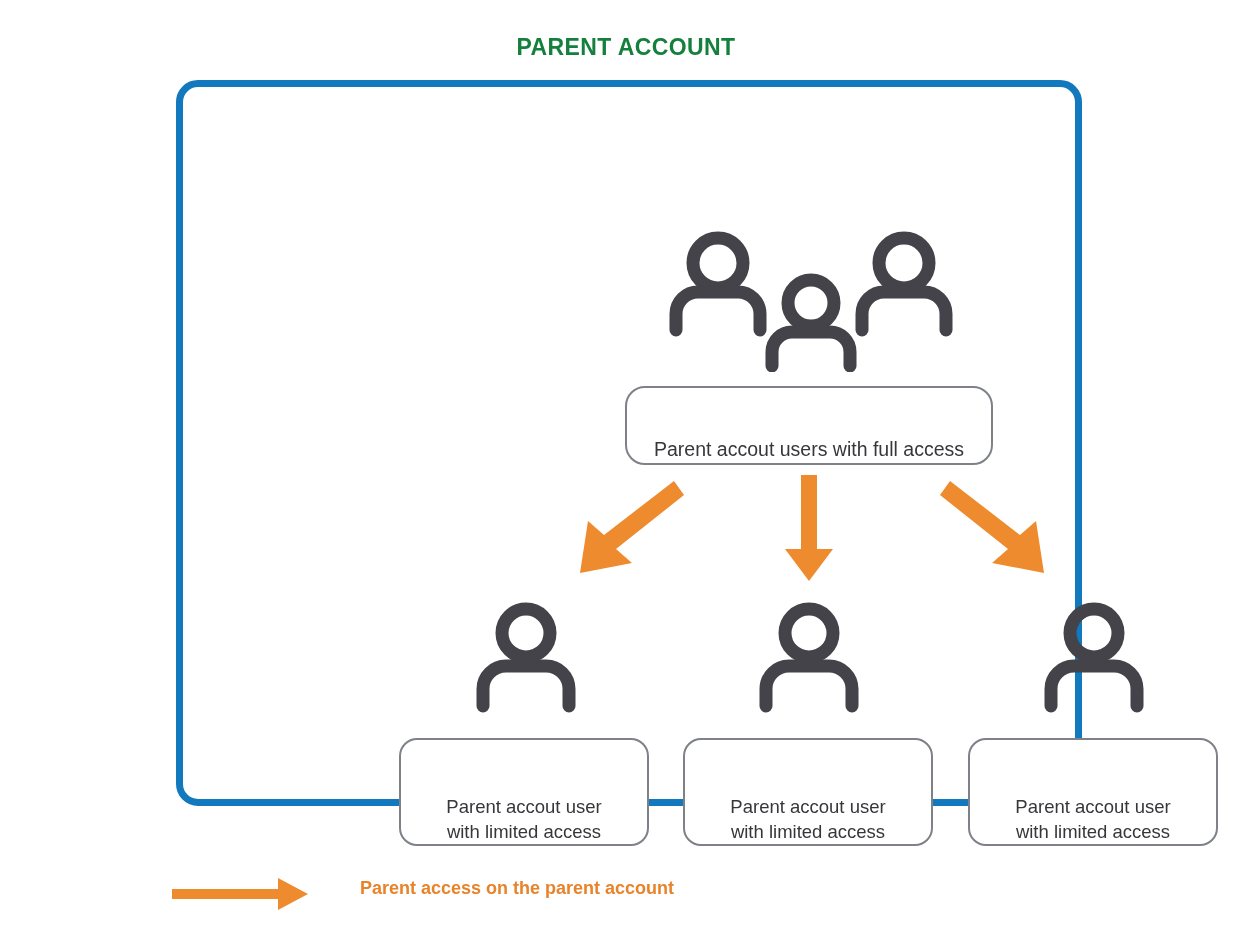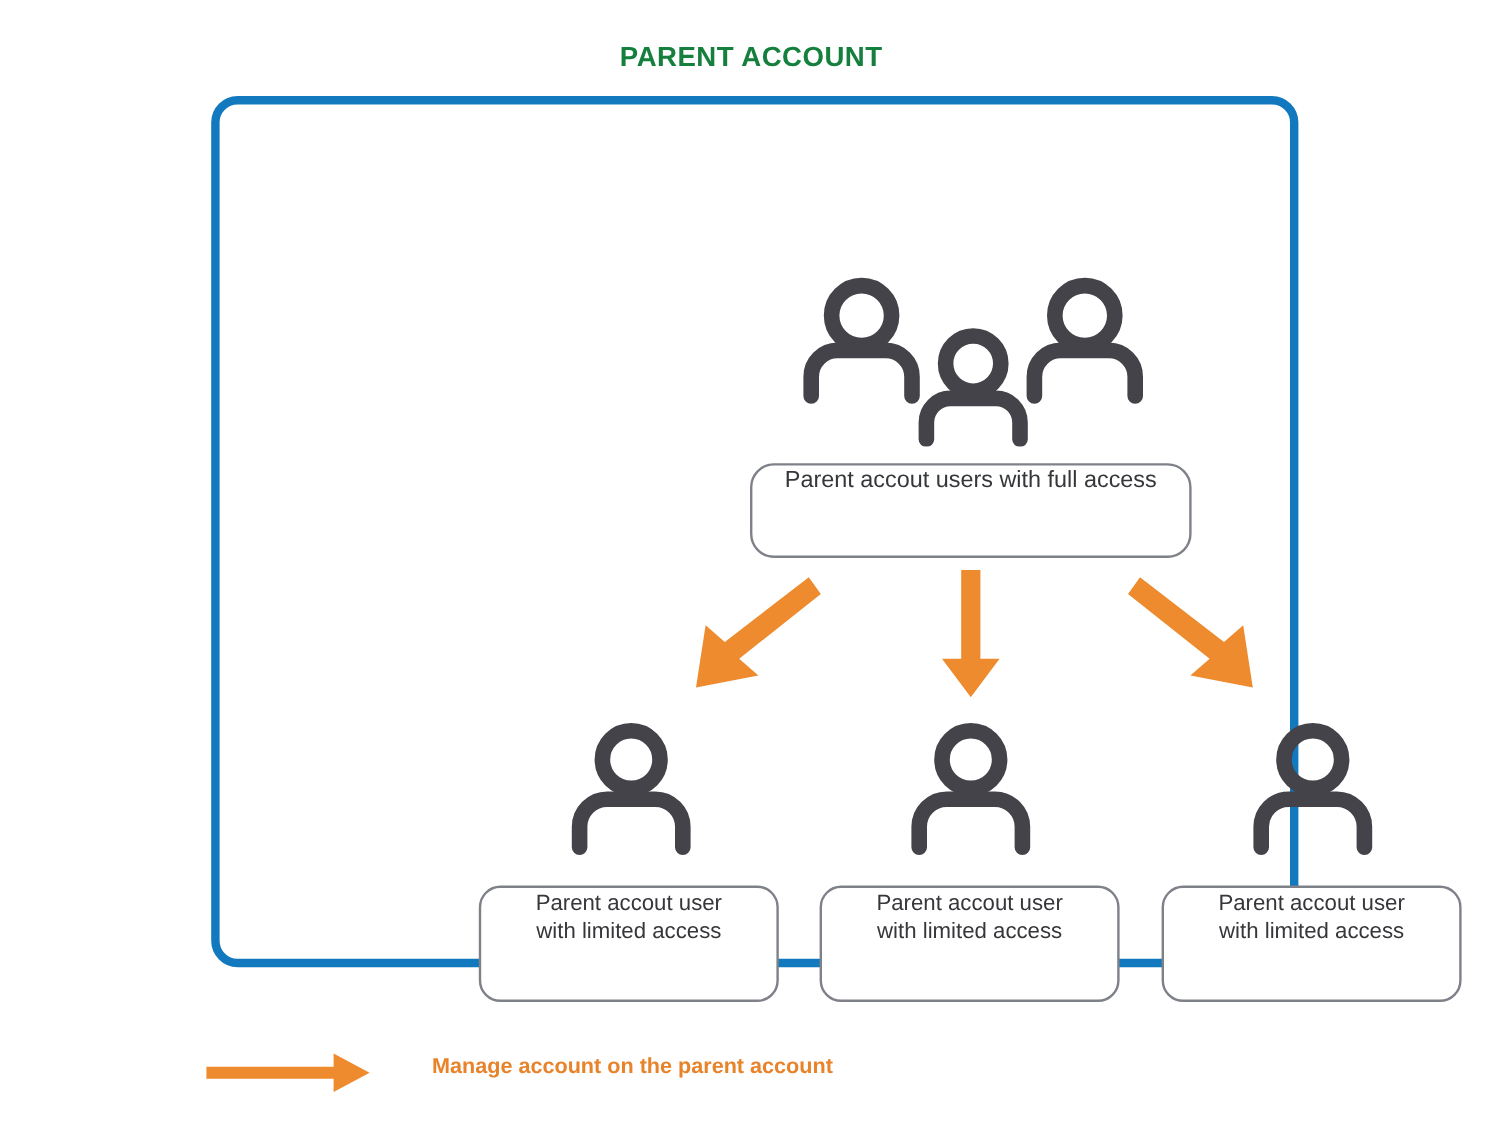--- a/index.html
+++ b/index.html
@@ -41,33 +41,33 @@
   #person-mid{left:571px;top:515px;}
   #person-right{left:856px;top:515px;}
 
   .label-box{
     position:absolute;
     box-sizing:border-box;
     border:2px solid #7f8189;
     border-radius:20px;
     background:#ffffff;
     display:flex;
-    align-items:flex-start;
+    align-items:flex-end;
     justify-content:center;
     text-align:center;
     color:#37373b;
     line-height:1.32;
   }
   #box-full{
     left:442px;top:299px;
     width:368px;height:79px;
     font-size:19.5px;
   }
   .box-limited{
-    width:250px;height:97px;
+    width:250px;height:108px;
     font-size:18.5px;
     border-radius:18px;
     top:651px;
   }
   #box-limited-1{left:216px;}
   #box-limited-2{left:500px;}
   #box-limited-3{left:785px;}
 
   .arrow-svg{position:absolute;}
   #arrow-left{left:393px;top:390px;width:110px;height:100px;}
@@ -170,14 +170,14 @@
       <span>with limited access</span>
     </span>
   </div>
 
 </div>
 
 <div id="legend">
   <svg id="legend-arrow" viewBox="0 0 140 36">
     <path d="M2 13 H108 V2 L138 18 L108 34 V23 H2 Z" fill="#ee8b2e"></path>
   </svg>
-  <div id="legend-label">Manage account on the parent account</div>
+  <div id="legend-label">Parent access on the parent account</div>
 </div>
 
 </body></html>

